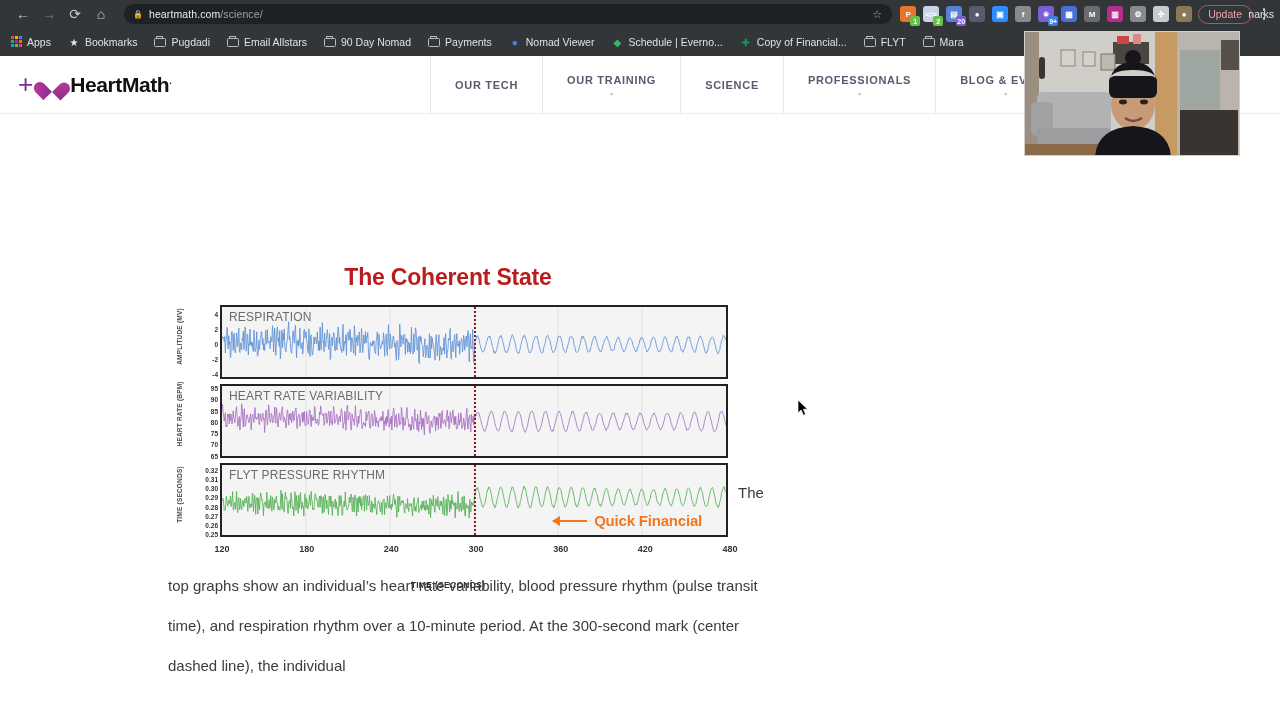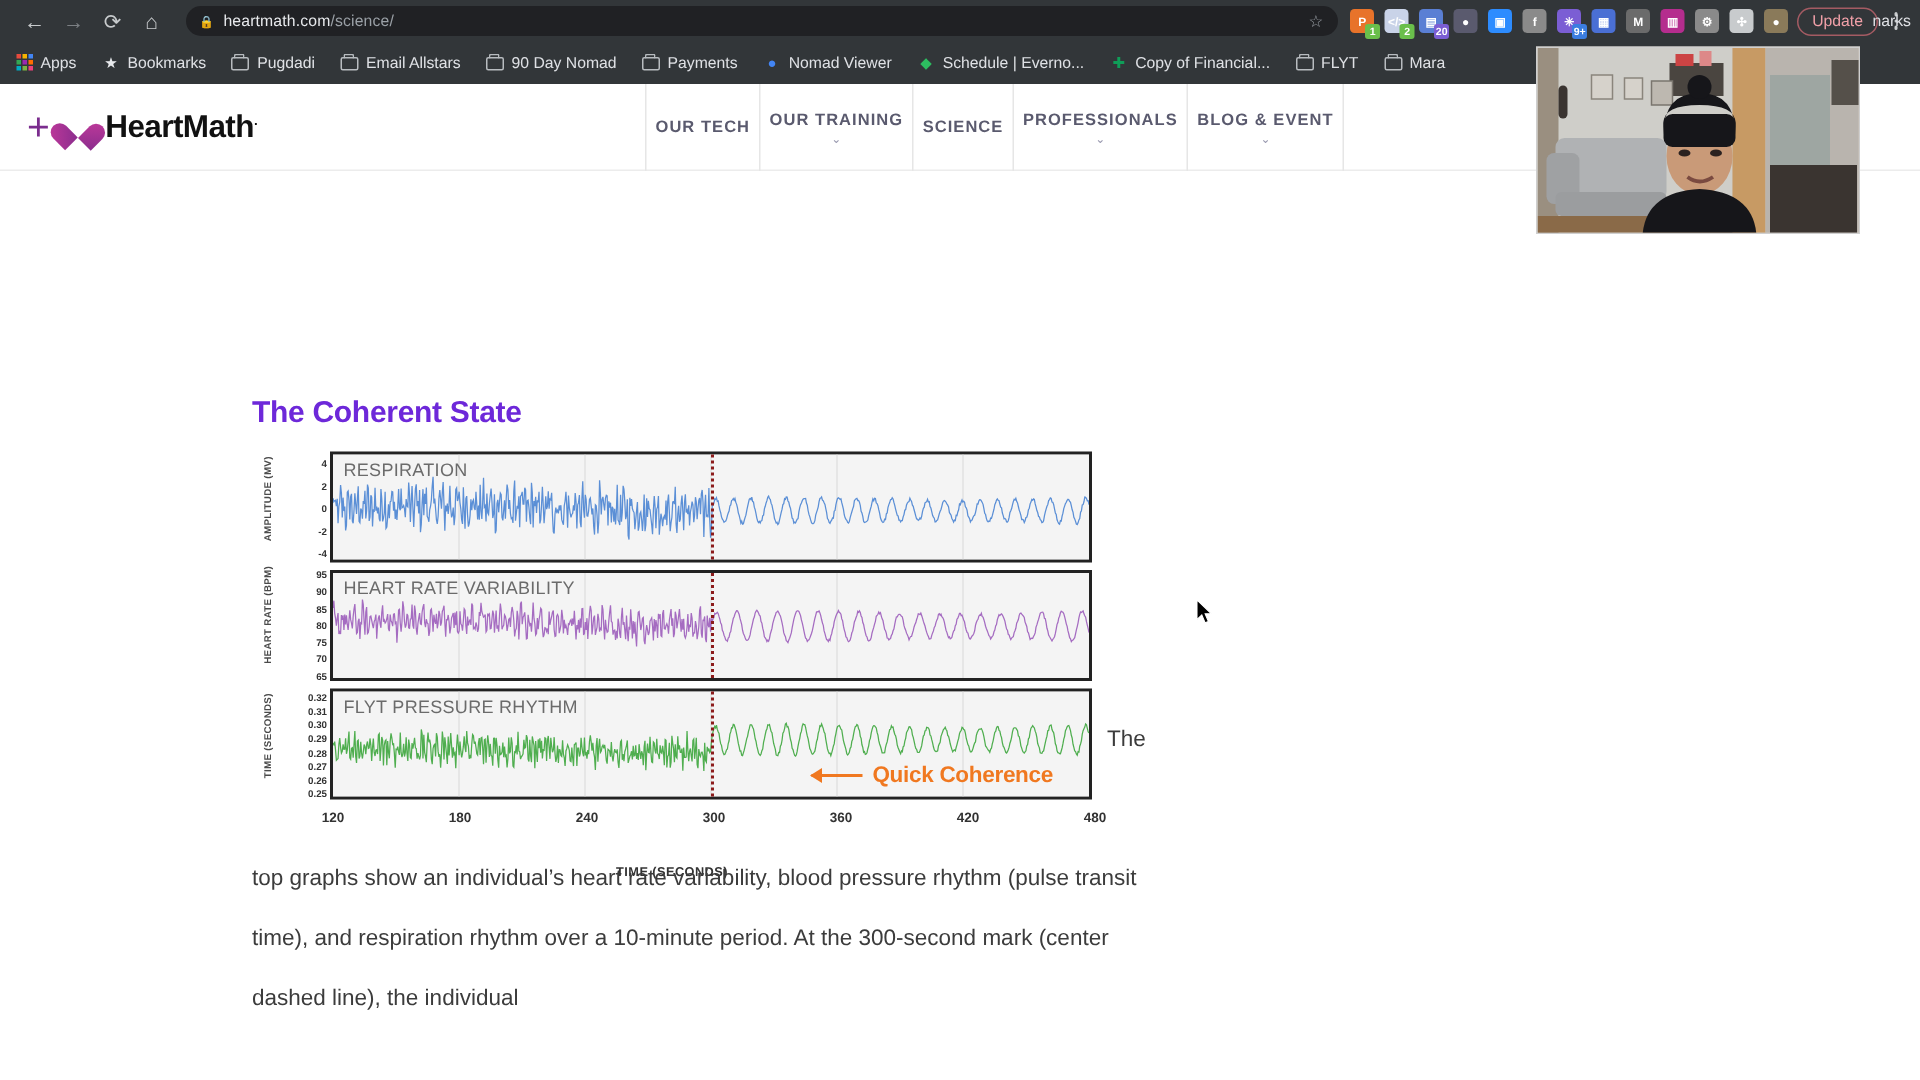--- a/index.html
+++ b/index.html
@@ -61,33 +61,33 @@
     content:''; position:absolute; top:1px; width:11.5px; height:17px; border-radius:6px 6px 0 0;
     background:linear-gradient(135deg,#c0399a,#8b2d8e);
   }
   .logo .heart:before { left:11.5px; transform:rotate(45deg); transform-origin:0 100%; }
   .logo .heart:after  { left:0px;   transform:rotate(-45deg); transform-origin:100% 100%; }
   .logo .wordmark { font-size:21px; font-weight:bold; color:#111; letter-spacing:-.4px; }
   .logo .wordmark .reg { font-size:9px; vertical-align:super; }
 
   .mainnav { position:absolute; left:430px; top:0; height:58px; display:flex; align-items:stretch; }
   .navitem { display:flex; flex-direction:column; align-items:center; justify-content:center;
-             padding:0 6px; border-left:1px solid #e6e6e6; position:relative; }
+             padding:0 24px; border-left:1px solid #e6e6e6; position:relative; }
   .navitem:last-child { border-right:1px solid #e6e6e6; }
   .navitem .lbl { font-size:11px; font-weight:bold; color:#5a5a6e; letter-spacing:.7px; }
   .navitem .chev { font-size:8px; color:#9a9ab0; margin-top:3px; line-height:1; }
   .navitem.nochev .lbl { margin-top:0; }
 
   .content { position:absolute; left:0; top:58px; width:1280px; height:582px; background:#fff; }
   .heading { position:absolute; left:168px; top:-10px; font-size:36px; color:#5b2c83;
              font-weight:400; letter-spacing:-.3px; line-height:1.15; }
 
   
   .figure { position:absolute; left:168px; top:150px; width:560px; }
-  .fig-title { font-size:20px; font-weight:bold; color:#6d28d9;
+  .fig-title { text-align:center; font-size:23px; font-weight:bold; color:#b91c1c;
                letter-spacing:-.2px; margin-bottom:14px; }
   .panels { position:relative; margin-left:52px; }
   .panel { position:relative; height:74px; border:2px solid #222; background:#f4f4f4; margin-bottom:5px; }
   .panel .ptitle { position:absolute; left:7px; top:3px; font-size:12px; color:#6b6b6b;
                    letter-spacing:.2px; z-index:4; }
   .panel svg { display:block; width:100%; height:100%; }
   .dashline { position:absolute; left:50%; top:0; bottom:0; width:0; border-left:2.5px dotted #8c1b1b; z-index:3; }
 
   .axis-label { position:absolute; left:0; top:0; width:14px; height:74px; }
   .axis-label span { position:absolute; left:-22px; top:26px; width:62px; text-align:center;
@@ -340,21 +340,21 @@
                 <line x1="84.66666666666667" x2="84.66666666666667" y1="0" y2="74" stroke="#e2e2e2" stroke-width="1"></line>
                 <line x1="169.33333333333334" x2="169.33333333333334" y1="0" y2="74" stroke="#e2e2e2" stroke-width="1"></line>
                 <line x1="254" x2="254" y1="0" y2="74" stroke="#e2e2e2" stroke-width="1"></line>
                 <line x1="338.6666666666667" x2="338.6666666666667" y1="0" y2="74" stroke="#e2e2e2" stroke-width="1"></line>
                 <line x1="423.3333333333333" x2="423.3333333333333" y1="0" y2="74" stroke="#e2e2e2" stroke-width="1"></line>
                 <path d="M0.00,36.41L0.57,37.42L1.13,35.31L1.70,41.09L2.26,48.45L2.83,47.85L3.39,47.28L3.96,37.20L4.52,32.84L5.09,39.20L5.65,43.43L6.22,42.14L6.78,37.31L7.35,40.68L7.91,40.60L8.48,32.94L9.04,43.89L9.61,41.17L10.17,35.10L10.74,28.24L11.30,46.80L11.87,47.75L12.43,39.98L13.00,39.57L13.56,46.67L14.13,37.28L14.69,27.78L15.26,45.84L15.82,50.34L16.39,34.84L16.95,34.27L17.52,47.26L18.08,45.50L18.65,35.50L19.21,43.41L19.78,47.25L20.34,42.84L20.91,37.37L21.47,38.87L22.04,44.12L22.60,37.60L23.17,35.22L23.73,40.19L24.30,39.79L24.86,33.08L25.43,37.79L25.99,49.01L26.56,39.46L27.12,33.20L27.69,42.97L28.25,45.48L28.82,41.35L29.38,41.06L29.95,44.06L30.51,30.68L31.08,29.74L31.64,49.03L32.21,41.07L32.77,32.07L33.34,34.30L33.90,52.09L34.47,37.91L35.03,34.87L35.60,34.11L36.16,52.00L36.73,34.92L37.29,42.59L37.86,47.09L38.42,35.14L38.99,29.43L39.56,32.80L40.12,37.34L40.69,36.93L41.25,43.89L41.82,53.80L42.38,40.62L42.95,40.90L43.51,38.82L44.08,42.54L44.64,44.71L45.21,28.89L45.77,43.15L46.34,46.32L46.90,43.84L47.47,36.81L48.03,45.82L48.60,43.05L49.16,32.34L49.73,43.64L50.29,48.89L50.86,33.82L51.42,37.88L51.99,46.49L52.55,47.15L53.12,36.36L53.68,40.36L54.25,36.93L54.81,32.63L55.38,39.83L55.94,40.18L56.51,47.42L57.07,43.37L57.64,45.89L58.20,47.88L58.77,45.01L59.33,26.73L59.90,29.93L60.46,47.13L61.03,30.46L61.59,42.85L62.16,45.52L62.72,49.87L63.29,35.90L63.85,28.99L64.42,35.75L64.98,33.89L65.55,37.43L66.11,47.64L66.68,51.21L67.24,40.20L67.81,37.91L68.37,37.20L68.94,45.72L69.50,29.38L70.07,32.14L70.63,42.21L71.20,46.05L71.76,44.17L72.33,53.77L72.89,43.92L73.46,28.22L74.02,33.59L74.59,47.93L75.15,32.32L75.72,37.89L76.28,44.38L76.85,51.08L77.41,31.75L77.98,45.13L78.55,37.75L79.11,29.26L79.68,38.30L80.24,46.72L80.81,39.34L81.37,44.44L81.94,43.35L82.50,54.05L83.07,39.03L83.63,30.38L84.20,37.55L84.76,44.98L85.33,35.31L85.89,42.06L86.46,46.42L87.02,43.63L87.59,38.71L88.15,31.53L88.72,39.39L89.28,42.68L89.85,27.82L90.41,36.23L90.98,38.61L91.54,47.38L92.11,45.58L92.67,47.00L93.24,37.13L93.80,30.29L94.37,31.15L94.93,36.79L95.50,35.29L96.06,39.25L96.63,43.83L97.19,44.81L97.76,36.19L98.32,32.80L98.89,44.66L99.45,32.79L100.02,32.36L100.58,39.76L101.15,51.22L101.71,34.10L102.28,33.63L102.84,50.17L103.41,38.45L103.97,30.93L104.54,36.12L105.10,46.15L105.67,36.94L106.23,44.99L106.80,45.70L107.36,52.35L107.93,32.96L108.49,32.86L109.06,43.84L109.62,32.71L110.19,37.67L110.75,47.98L111.32,53.70L111.88,38.32L112.45,44.46L113.01,44.06L113.58,42.70L114.14,35.93L114.71,46.27L115.27,38.75L115.84,45.71L116.40,44.90L116.97,53.55L117.54,47.41L118.10,32.44L118.67,43.63L119.23,42.12L119.80,32.27L120.36,36.37L120.93,52.47L121.49,53.31L122.06,42.58L122.62,42.97L123.19,37.89L123.75,44.39L124.32,28.34L124.88,41.93L125.45,42.47L126.01,47.65L126.58,46.04L127.14,45.23L127.71,43.92L128.27,33.96L128.84,39.99L129.40,39.23L129.97,30.69L130.53,32.71L131.10,47.74L131.66,49.33L132.23,33.95L132.79,45.26L133.36,49.77L133.92,31.66L134.49,34.82L135.05,37.93L135.62,53.99L136.18,34.90L136.75,43.12L137.31,49.72L137.88,33.77L138.44,39.99L139.01,32.95L139.57,43.17L140.14,34.70L140.70,47.12L141.27,40.56L141.83,41.90L142.40,32.59L142.96,32.93L143.53,49.02L144.09,34.42L144.66,31.32L145.22,39.27L145.79,47.46L146.35,32.67L146.92,38.56L147.48,42.84L148.05,41.20L148.61,32.18L149.18,43.58L149.74,49.68L150.31,46.68L150.87,38.02L151.44,50.32L152.00,40.95L152.57,41.14L153.13,45.13L153.70,45.79L154.26,34.33L154.83,44.10L155.39,46.56L155.96,52.43L156.53,41.92L157.09,40.28L157.66,37.61L158.22,39.03L158.79,41.55L159.35,48.91L159.92,49.38L160.48,39.55L161.05,46.66L161.61,52.56L162.18,37.44L162.74,37.02L163.31,35.89L163.87,52.48L164.44,39.91L165.00,39.94L165.57,45.82L166.13,43.88L166.70,32.69L167.26,38.96L167.83,43.24L168.39,45.69L168.96,32.35L169.52,45.03L170.09,42.49L170.65,47.31L171.22,41.20L171.78,44.17L172.35,35.36L172.91,30.88L173.48,35.41L174.04,41.77L174.61,36.24L175.17,42.93L175.74,46.06L176.30,55.37L176.87,38.18L177.43,32.79L178.00,49.57L178.56,39.25L179.13,33.26L179.69,42.96L180.26,41.96L180.82,38.87L181.39,37.77L181.95,40.06L182.52,37.64L183.08,41.58L183.65,48.48L184.21,50.87L184.78,40.62L185.34,41.10L185.91,42.01L186.47,45.91L187.04,35.54L187.60,45.37L188.17,49.30L188.73,43.99L189.30,40.57L189.86,42.78L190.43,43.15L190.99,40.71L191.56,49.77L192.12,53.89L192.69,44.10L193.25,35.41L193.82,34.51L194.38,48.15L194.95,44.12L195.52,49.14L196.08,42.44L196.65,40.53L197.21,38.13L197.78,34.50L198.34,50.29L198.91,47.95L199.47,45.68L200.04,44.66L200.60,42.07L201.17,47.96L201.73,38.22L202.30,45.45L202.86,45.11L203.43,37.86L203.99,47.46L204.56,43.35L205.12,48.21L205.69,37.12L206.25,42.92L206.82,47.47L207.38,42.11L207.95,43.99L208.51,51.98L209.08,39.04L209.64,34.75L210.21,55.54L210.77,43.65L211.34,36.63L211.90,42.90L212.47,43.15L213.03,31.97L213.60,42.68L214.16,49.57L214.73,50.06L215.29,35.54L215.86,36.21L216.42,41.93L216.99,43.69L217.55,33.32L218.12,43.62L218.68,44.51L219.25,47.62L219.81,37.93L220.38,42.74L220.94,43.46L221.51,38.32L222.07,43.04L222.64,52.01L223.20,33.88L223.77,34.40L224.33,53.47L224.90,45.83L225.46,44.84L226.03,36.20L226.59,53.64L227.16,49.82L227.72,31.21L228.29,36.51L228.85,40.33L229.42,49.83L229.98,37.23L230.55,46.03L231.11,46.88L231.68,31.54L232.24,40.85L232.81,38.00L233.37,42.83L233.94,42.72L234.51,40.23L235.07,55.85L235.64,39.46L236.20,46.35L236.77,46.37L237.33,46.14L237.90,27.92L238.46,41.77L239.03,49.07L239.59,42.01L240.16,40.15L240.72,45.27L241.29,49.24L241.85,34.54L242.42,33.56L242.98,47.45L243.55,41.65L244.11,32.55L244.68,51.41L245.24,54.04L245.81,40.51L246.37,44.55L246.94,45.84L247.50,42.80L248.07,42.70L248.63,45.49L249.20,56.09L249.76,36.15L250.33,48.64L250.89,49.77L251.46,38.99L252.02,42.23L252.59,40.17L253.15,43.02L253.72,42.31L254.28,35.59L254.85,30.72L255.41,28.12L255.98,26.10L256.54,24.56L257.11,25.63L257.67,23.71L258.24,26.72L258.80,28.39L259.37,29.35L259.93,33.74L260.50,36.74L261.06,37.95L261.63,41.56L262.19,43.21L262.76,44.57L263.32,44.34L263.89,42.80L264.45,41.07L265.02,40.56L265.58,36.67L266.15,34.72L266.71,30.00L267.28,28.49L267.84,25.51L268.41,25.70L268.97,23.16L269.54,23.44L270.10,25.20L270.67,27.18L271.23,30.11L271.80,33.13L272.36,36.62L272.93,39.05L273.49,42.03L274.06,41.95L274.63,44.98L275.19,45.18L275.76,43.21L276.32,41.36L276.89,38.75L277.45,36.11L278.02,33.19L278.58,31.61L279.15,28.22L279.71,26.21L280.28,23.56L280.84,23.40L281.41,23.76L281.97,25.15L282.54,26.39L283.10,29.48L283.67,33.29L284.23,35.06L284.80,38.55L285.36,40.72L285.93,43.32L286.49,44.39L287.06,45.06L287.62,44.00L288.19,41.73L288.75,40.61L289.32,35.76L289.88,33.40L290.45,30.38L291.01,27.68L291.58,26.50L292.14,23.45L292.71,23.73L293.27,23.32L293.84,25.80L294.40,28.27L294.97,29.05L295.53,32.97L296.10,36.63L296.66,38.66L297.23,40.73L297.79,44.74L298.36,45.04L298.92,45.23L299.49,42.94L300.05,43.02L300.62,38.51L301.18,37.39L301.75,34.26L302.31,29.41L302.88,28.45L303.44,26.15L304.01,22.89L304.57,22.35L305.14,25.01L305.70,24.77L306.27,26.69L306.83,30.60L307.40,33.85L307.96,35.84L308.53,40.08L309.09,40.95L309.66,43.31L310.22,45.09L310.79,45.50L311.35,44.59L311.92,42.06L312.48,38.56L313.05,35.43L313.62,33.21L314.18,29.61L314.75,28.13L315.31,24.41L315.88,22.83L316.44,23.40L317.01,23.32L317.57,25.28L318.14,28.55L318.70,31.32L319.27,33.39L319.83,36.68L320.40,40.18L320.96,41.33L321.53,43.19L322.09,44.19L322.66,43.92L323.22,43.00L323.79,42.06L324.35,39.08L324.92,35.30L325.48,33.68L326.05,29.55L326.61,27.58L327.18,24.21L327.74,24.65L328.31,22.81L328.87,24.52L329.44,26.11L330.00,28.60L330.57,29.54L331.13,33.71L331.70,37.05L332.26,40.49L332.83,42.32L333.39,43.64L333.96,43.36L334.52,45.20L335.09,43.29L335.65,41.14L336.22,38.50L336.78,36.96L337.35,32.44L337.91,29.81L338.48,26.49L339.04,24.65L339.61,24.29L340.17,23.88L340.74,25.05L341.30,26.50L341.87,27.10L342.43,30.94L343.00,34.71L343.56,36.83L344.13,38.89L344.69,40.98L345.26,43.83L345.82,44.76L346.39,44.00L346.95,42.92L347.52,40.04L348.08,39.17L348.65,35.05L349.21,33.74L349.78,30.16L350.34,27.25L350.91,24.90L351.47,24.50L352.04,23.24L352.61,23.81L353.17,26.35L353.74,27.43L354.30,31.61L354.87,33.03L355.43,37.54L356.00,39.34L356.56,42.83L357.13,42.31L357.69,44.36L358.26,44.10L358.82,43.14L359.39,40.35L359.95,38.27L360.52,34.44L361.08,33.03L361.65,29.29L362.21,26.85L362.78,24.82L363.34,24.05L363.91,24.16L364.47,24.88L365.04,25.68L365.60,28.85L366.17,30.80L366.73,34.63L367.30,36.98L367.86,38.62L368.43,40.70L368.99,43.21L369.56,43.16L370.12,43.21L370.69,43.14L371.25,39.49L371.82,37.13L372.38,35.53L372.95,32.40L373.51,29.54L374.08,26.79L374.64,26.63L375.21,24.13L375.77,25.32L376.34,25.07L376.90,28.02L377.47,30.13L378.03,31.15L378.60,33.78L379.16,37.87L379.73,39.63L380.29,41.04L380.86,42.64L381.42,43.84L381.99,41.82L382.55,42.43L383.12,39.03L383.68,38.42L384.25,35.00L384.81,32.98L385.38,28.97L385.94,27.79L386.51,26.61L387.07,24.89L387.64,24.80L388.20,25.97L388.77,26.79L389.33,30.53L389.90,32.31L390.46,34.92L391.03,37.85L391.60,40.21L392.16,40.76L392.73,42.81L393.29,43.00L393.86,42.98L394.42,41.71L394.99,40.14L395.55,38.34L396.12,34.57L396.68,31.43L397.25,30.73L397.81,27.75L398.38,27.49L398.94,25.29L399.51,25.47L400.07,25.64L400.64,26.97L401.20,30.69L401.77,31.33L402.33,33.93L402.90,36.16L403.46,38.94L404.03,41.11L404.59,41.92L405.16,42.34L405.72,42.23L406.29,41.79L406.85,38.41L407.42,36.89L407.98,35.85L408.55,31.63L409.11,30.05L409.68,28.36L410.24,26.66L410.81,26.24L411.37,25.19L411.94,26.80L412.50,27.70L413.07,30.92L413.63,31.61L414.20,33.96L414.76,36.82L415.33,39.01L415.89,40.93L416.46,42.54L417.02,41.47L417.59,41.07L418.15,41.86L418.72,39.46L419.28,37.41L419.85,34.96L420.41,33.09L420.98,29.66L421.54,28.28L422.11,27.54L422.67,25.28L423.24,25.68L423.80,26.87L424.37,27.12L424.93,29.30L425.50,32.94L426.06,35.21L426.63,37.42L427.19,38.36L427.76,40.95L428.32,42.61L428.89,42.54L429.45,41.83L430.02,40.23L430.59,38.04L431.15,36.38L431.72,35.55L432.28,31.14L432.85,29.05L433.41,27.89L433.98,26.81L434.54,26.56L435.11,26.53L435.67,26.12L436.24,27.40L436.80,29.23L437.37,31.75L437.93,35.04L438.50,38.40L439.06,39.14L439.63,40.23L440.19,41.19L440.76,41.73L441.32,42.87L441.89,40.71L442.45,39.99L443.02,36.89L443.58,34.77L444.15,31.66L444.71,28.68L445.28,28.16L445.84,25.76L446.41,24.61L446.97,24.81L447.54,27.43L448.10,27.85L448.67,30.79L449.23,32.53L449.80,36.17L450.36,38.53L450.93,39.45L451.49,41.12L452.06,42.84L452.62,43.32L453.19,42.42L453.75,41.01L454.32,39.23L454.88,36.45L455.45,34.72L456.01,32.14L456.58,28.40L457.14,26.26L457.71,25.55L458.27,25.54L458.84,25.68L459.40,26.69L459.97,27.70L460.53,31.28L461.10,31.71L461.66,34.50L462.23,38.29L462.79,39.88L463.36,42.01L463.92,42.89L464.49,43.35L465.05,42.52L465.62,41.82L466.18,38.42L466.75,37.45L467.31,33.34L467.88,32.44L468.44,28.44L469.01,25.89L469.58,25.19L470.14,24.11L470.71,24.95L471.27,25.68L471.84,27.97L472.40,29.52L472.97,32.37L473.53,36.70L474.10,38.31L474.66,39.68L475.23,43.26L475.79,43.47L476.36,43.59L476.92,42.17L477.49,41.91L478.05,38.95L478.62,36.18L479.18,33.54L479.75,31.46L480.31,27.58L480.88,27.42L481.44,24.44L482.01,23.83L482.57,23.64L483.14,26.84L483.70,28.13L484.27,29.11L484.83,32.45L485.40,36.85L485.96,38.25L486.53,41.77L487.09,43.09L487.66,43.23L488.22,43.77L488.79,43.91L489.35,41.92L489.92,39.77L490.48,36.93L491.05,33.56L491.61,31.57L492.18,27.59L492.74,26.47L493.31,24.94L493.87,24.14L494.44,23.95L495.00,25.66L495.57,27.62L496.13,30.84L496.70,32.89L497.26,37.15L497.83,39.45L498.39,41.88L498.96,42.32L499.52,44.09L500.09,44.97L500.65,42.42L501.22,42.68L501.78,38.53L502.35,36.96L502.91,34.61L503.48,29.99L504.04,27.60L504.61,26.19L505.17,25.09L505.74,22.82L506.30,23.39L506.87,25.94L507.43,28.38L508.00,29.22" fill="none" stroke="#4fae4f" stroke-width="0.85"></path>
               </svg>
               <div class="dashline"></div>
               <div class="qc">
                 <span class="arrow"></span>
-                <span class="qclabel">Quick Coherence</span>
+                <span class="qclabel">Quick Financial</span>
               </div>
             </div>
           </div>
 
         <div class="xaxis" id="xaxis">
             <b style="left: 2px;">120</b>
             <b style="left: 86.6667px;">180</b>
             <b style="left: 171.333px;">240</b>
             <b style="left: 256px;">300</b>
             <b style="left: 340.667px;">360</b>

